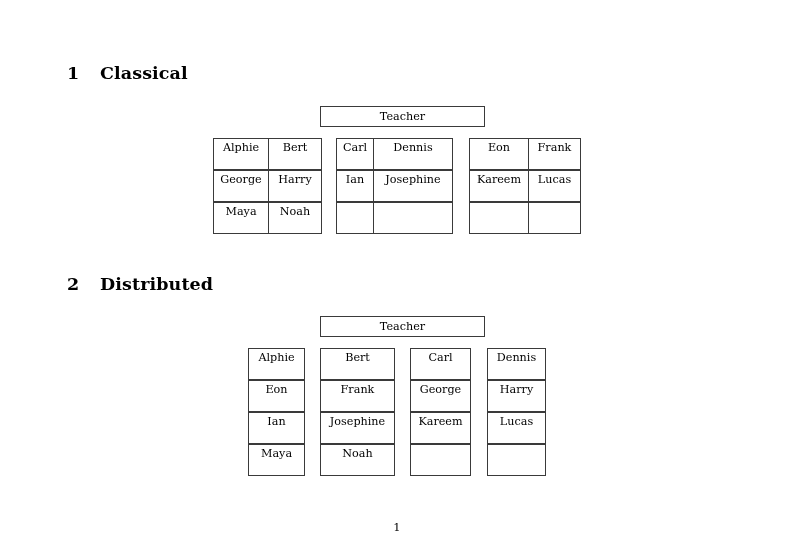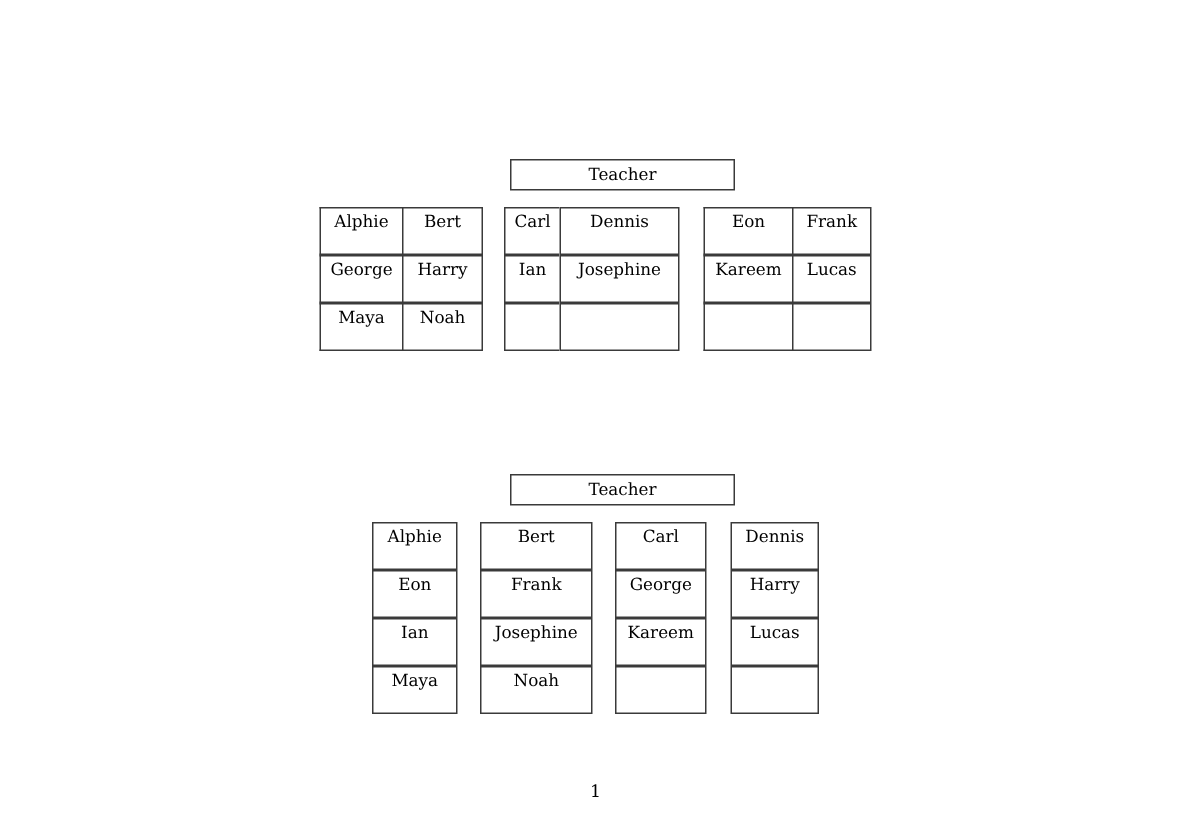--- a/index.html
+++ b/index.html
@@ -47,22 +47,22 @@
     line-height: 18px;
     font-size: 11.2px;
     text-align: center;
     white-space: nowrap;
     overflow: hidden;
   }
 
   
   .teacher-box {
     position: absolute;
-    left: 340px;
-    width: 150px;
+    left: 320px;
+    width: 165px;
     height: 21px;
     line-height: 19px;
   }
   #teacher-classical { top: 106px; }
   #teacher-distributed { top: 316px; }
 
   
   .pair-table {
     position: absolute;
     display: flex;
@@ -122,20 +122,23 @@
     width: 794px;
     text-align: center;
     font-size: 11.5px;
   }
 </style>
 </head>
 <body>
 
 <div class="page">
 
+  <div class="section-heading" id="heading-classical">
+    <span class="sec-num">1</span><span>Classical</span>
+  </div>
 
   <div class="box teacher-box" id="teacher-classical">Teacher</div>
 
   <div class="pair-table grp-a" id="grp-a-r1">
     <div class="box col-1">Alphie</div>
     <div class="box col-2">Bert</div>
   </div>
   <div class="pair-table grp-a" id="grp-a-r2">
     <div class="box col-1">George</div>
     <div class="box col-2">Harry</div>
@@ -164,20 +167,23 @@
   </div>
   <div class="pair-table grp-c" id="grp-c-r2">
     <div class="box col-1">Kareem</div>
     <div class="box col-2">Lucas</div>
   </div>
   <div class="pair-table grp-c" id="grp-c-r3">
     <div class="box col-1"></div>
     <div class="box col-2"></div>
   </div>
 
+  <div class="section-heading" id="heading-distributed">
+    <span class="sec-num">2</span><span>Distributed</span>
+  </div>
 
   <div class="box teacher-box" id="teacher-distributed">Teacher</div>
 
   <div class="dist-row" id="dist-r1">
     <div class="box dcol-1">Alphie</div>
     <div class="box dcol-2">Bert</div>
     <div class="box dcol-3">Carl</div>
     <div class="box dcol-4">Dennis</div>
   </div>
   <div class="dist-row" id="dist-r2">

